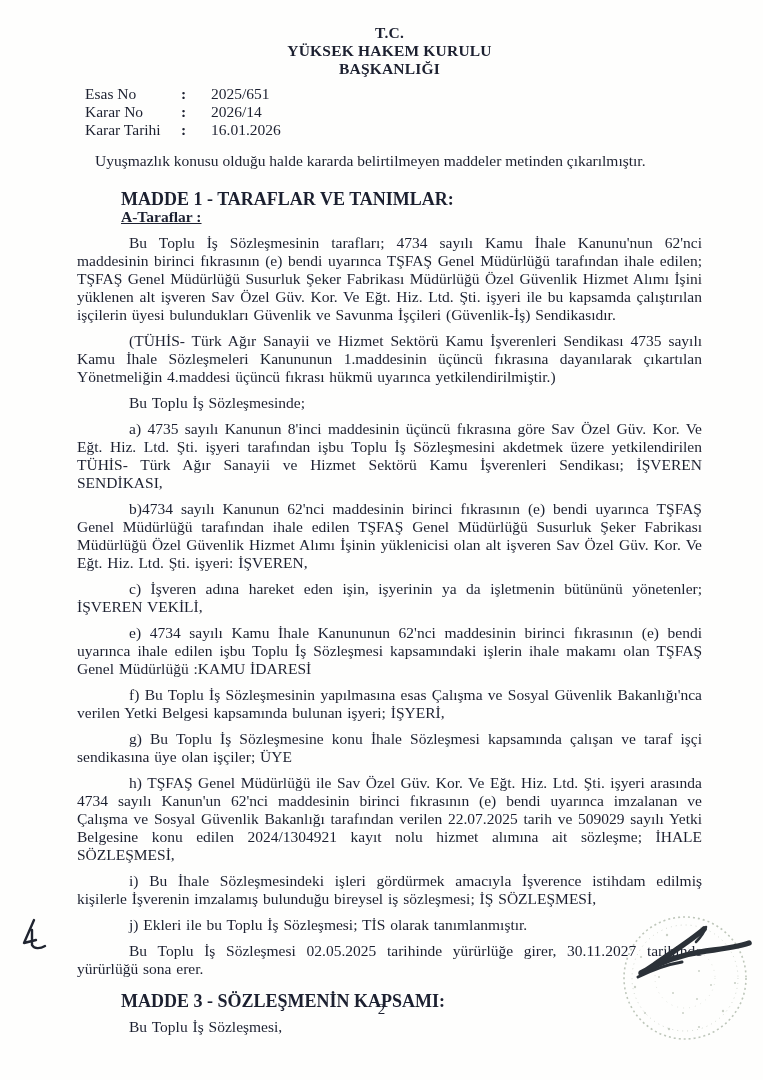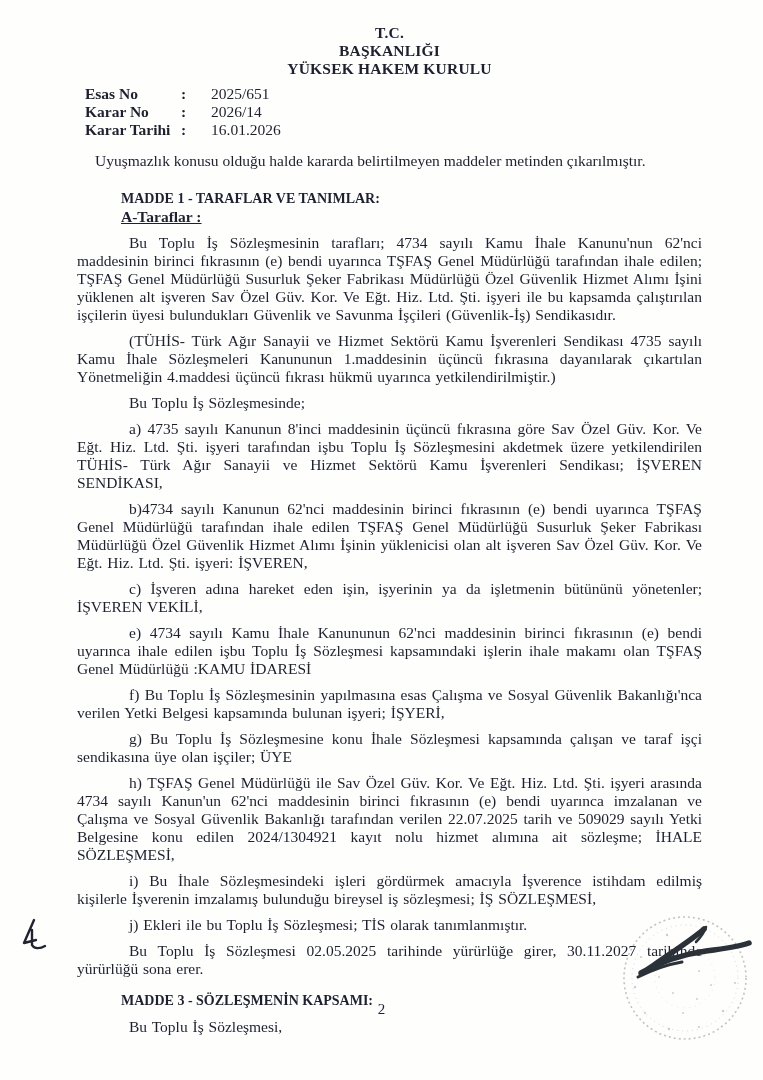--- a/index.html
+++ b/index.html
@@ -14,47 +14,47 @@
   }
   .doc{
     position:absolute;
     left:69px;top:24px;width:641px;
     font-size:15.5px;line-height:18px;
   }
   .doc-header{text-align:center;font-weight:bold;letter-spacing:.2px;}
   .doc-header div{line-height:18px;}
   .case-info{margin:7px 0 0 16px;}
   .case-row{display:flex;line-height:18px;}
-  .case-label{width:96px;font-weight:bold;}
+  .case-label{width:96px;font-weight:normal;}
   .case-colon{width:30px;font-weight:bold;}
   .case-value{}
   .intro-par{margin:13px 0 0;text-indent:26px;text-align:justify;}
-  .madde-title{font-size:14px;font-weight:bold;margin:20px 0 0 52px;line-height:18px;}
+  .madde-title{font-size:18px;font-weight:bold;margin:20px 0 0 52px;line-height:18px;}
   .madde-title.tight{margin-top:14px;}
   .sub-heading{font-weight:bold;margin:0 0 0 52px;line-height:18px;text-decoration:underline;}
   p.body{margin:8px;text-indent:52px;text-align:justify;line-height:18px;word-spacing:1px;}
   p.body b{font-weight:normal;}
   .page-number{
     position:absolute;left:0;top:1001px;width:763px;
     text-align:center;font-size:15px;
   }
   .stamp{position:absolute;left:607px;top:905px;width:153px;height:152px;}
   .pen-mark{position:absolute;left:19px;top:914px;width:40px;height:48px;}
 </style>
 </head>
 <body>
 
 <div class="page">
 
   <div class="doc">
 
     <div class="doc-header">
       <div>T.C.</div>
+      <div>YÜKSEK HAKEM KURULU</div>
       <div>BAŞKANLIĞI</div>
-      <div>YÜKSEK HAKEM KURULU</div>
     </div>
 
     <div class="case-info">
       <div class="case-row">
         <span class="case-label">Esas No</span>
         <span class="case-colon">:</span>
         <span class="case-value">2025/651</span>
       </div>
       <div class="case-row">
         <span class="case-label">Karar No</span>

